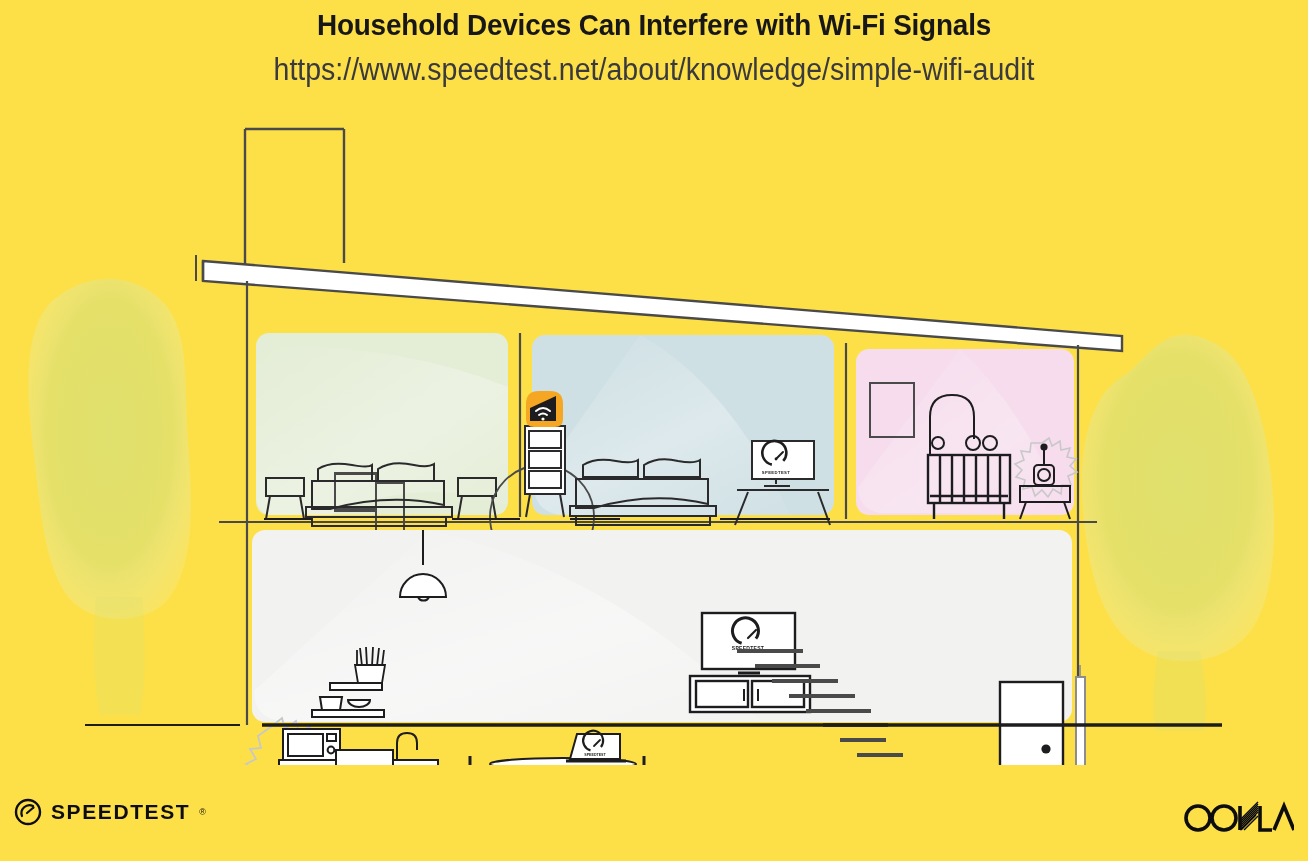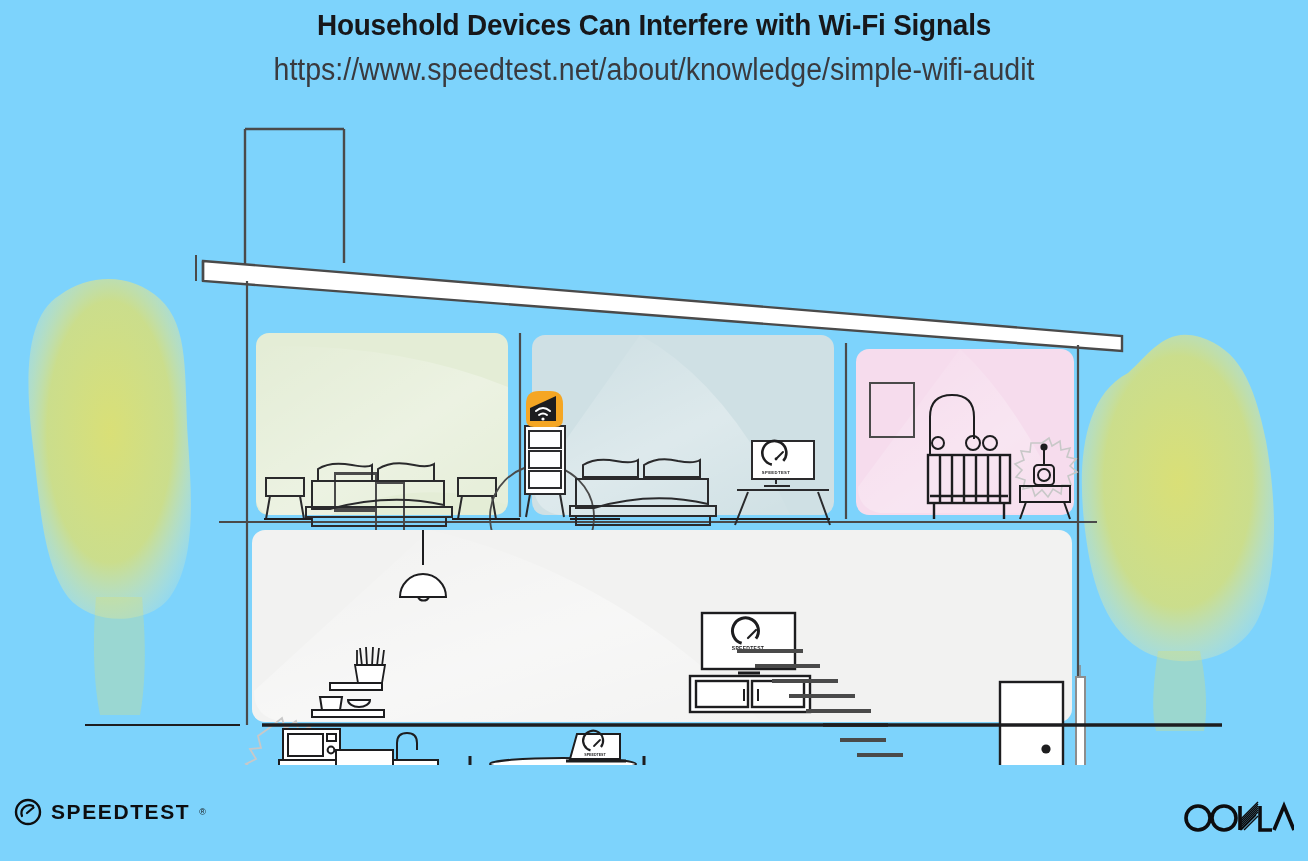--- a/index.html
+++ b/index.html
@@ -1,18 +1,18 @@
 <!DOCTYPE html>
 <html><head>
 <meta charset="utf-8">
 <style>
   html,body{margin:0;padding:0;background:#ffffff;}
   body{width:1308px;height:861px;overflow:hidden;
        font-family:"Liberation Sans",sans-serif;color:#111;}
-  .page{position:relative;width:1308px;height:861px;background:#7dd3fc;}
+  .page{position:relative;width:1308px;height:861px;background:#fde047;}
 
   .title{position:absolute;left:0;top:8px;width:1308px;text-align:center;
          font-family:"Liberation Sans",sans-serif;font-weight:bold;
          font-size:30px;letter-spacing:-0.2px;color:#17171a;
          transform:scaleX(0.93);}
   .subtitle{position:absolute;left:0;top:52px;width:1308px;text-align:center;
             font-family:"Liberation Sans",sans-serif;font-weight:400;
             font-size:31px;color:#3a3a3e;transform:scaleX(0.92);}
 
   .stage{position:absolute;left:0;top:105px;width:1308px;height:660px;}

